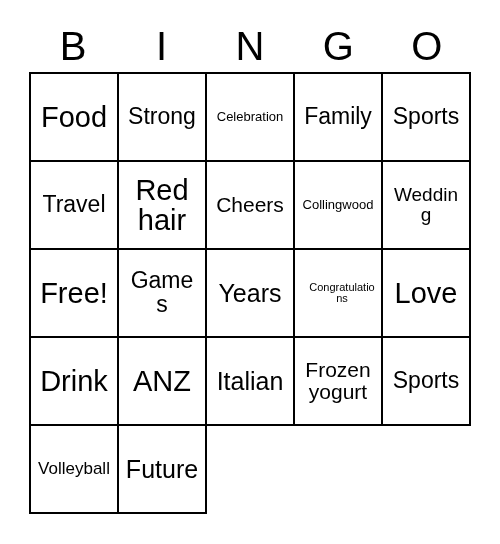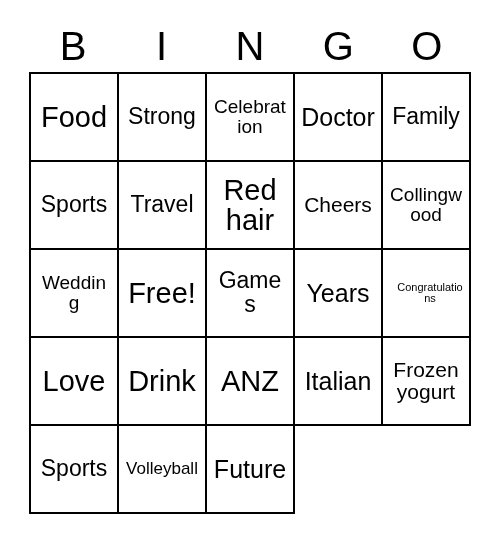--- a/index.html
+++ b/index.html
@@ -85,21 +85,21 @@
     word-break: break-word;
   }
 
   
   .fs-xxl { font-size: 29px; }
   .fs-lg  { font-size: 25px; }
   .fs-md  { font-size: 23px; }
   .fs-sm  { font-size: 21px; }
   .fs-xs  { font-size: 19px; }
   .fs-xxs { font-size: 17px; }
-  .fs-tiny{ font-size: 19px; }
+  .fs-tiny{ font-size: 13px; }
   .fs-min { font-size: 11px; margin-left: 8px; }
 </style>
 </head>
 <body>
 
 <div id="card">
 
   <div id="header-row">
     <div class="header-letter">B</div>
     <div class="header-letter">I</div>
@@ -110,23 +110,20 @@
 
   <div id="grid">
       <div class="cell">
         <span class="cell-text fs-xxl">Food</span>
       </div>
       <div class="cell">
         <span class="cell-text fs-md">Strong</span>
       </div>
       <div class="cell">
         <span class="cell-text fs-tiny">Celebration</span>
-      </div>
-      <div class="cell">
-        <span class="cell-text fs-lg">Doctor</span>
       </div>
       <div class="cell">
         <span class="cell-text fs-md">Family</span>
       </div>
       <div class="cell">
         <span class="cell-text fs-md">Sports</span>
       </div>
       <div class="cell">
         <span class="cell-text fs-md">Travel</span>
       </div>

